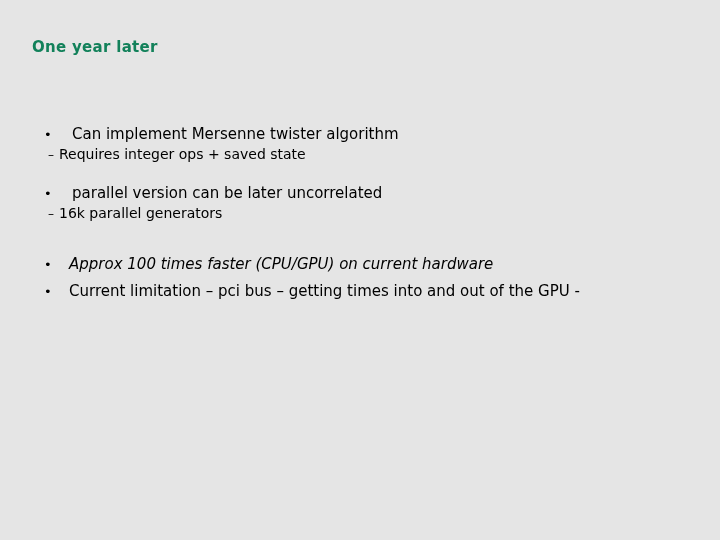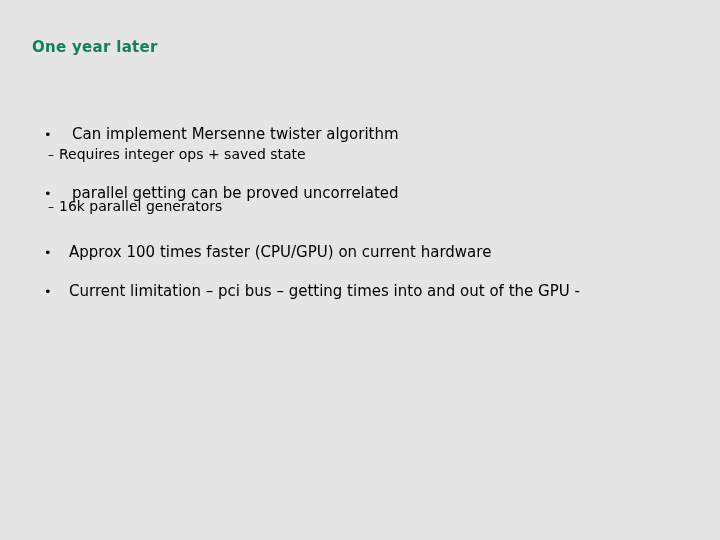--- a/index.html
+++ b/index.html
@@ -84,22 +84,22 @@
   }
   .bullet-l2 .txt {
     display: inline-block;
     font-size: 14px;
     color: #000000;
   }
 
   .row1 { top: 0px; }
   .row1s { top: 26px; }
   .row2 { top: 59px; }
-  .row2s { top: 78px; }
-  .row3 { top: 118px; }
+  .row2s { top: 85px; }
+  .row3 { top: 130px; font-style: italic; }
   .row4 { top: 157px; }
 
   .indent-a .dot { width: 28px; }
   .indent-b .dot { width: 25px; }
 </style>
 </head>
 <body>
 
 <div class="slide">
 
@@ -111,21 +111,21 @@
 
       <div class="bullet-l1 row1 indent-a">
         <span class="dot">•</span><span class="txt">Can implement Mersenne twister algorithm</span>
       </div>
 
       <div class="bullet-l2 row1s">
         <span class="dash">–</span><span class="txt">Requires integer ops + saved state</span>
       </div>
 
       <div class="bullet-l1 row2 indent-a">
-        <span class="dot">•</span><span class="txt">parallel getting can be proved uncorrelated</span>
+        <span class="dot">•</span><span class="txt">parallel version can be later uncorrelated</span>
       </div>
 
       <div class="bullet-l2 row2s">
         <span class="dash">–</span><span class="txt">16k parallel generators</span>
       </div>
 
       <div class="bullet-l1 row3 indent-b">
         <span class="dot">•</span><span class="txt">Approx 100 times faster (CPU/GPU)  on current hardware</span>
       </div>
 

